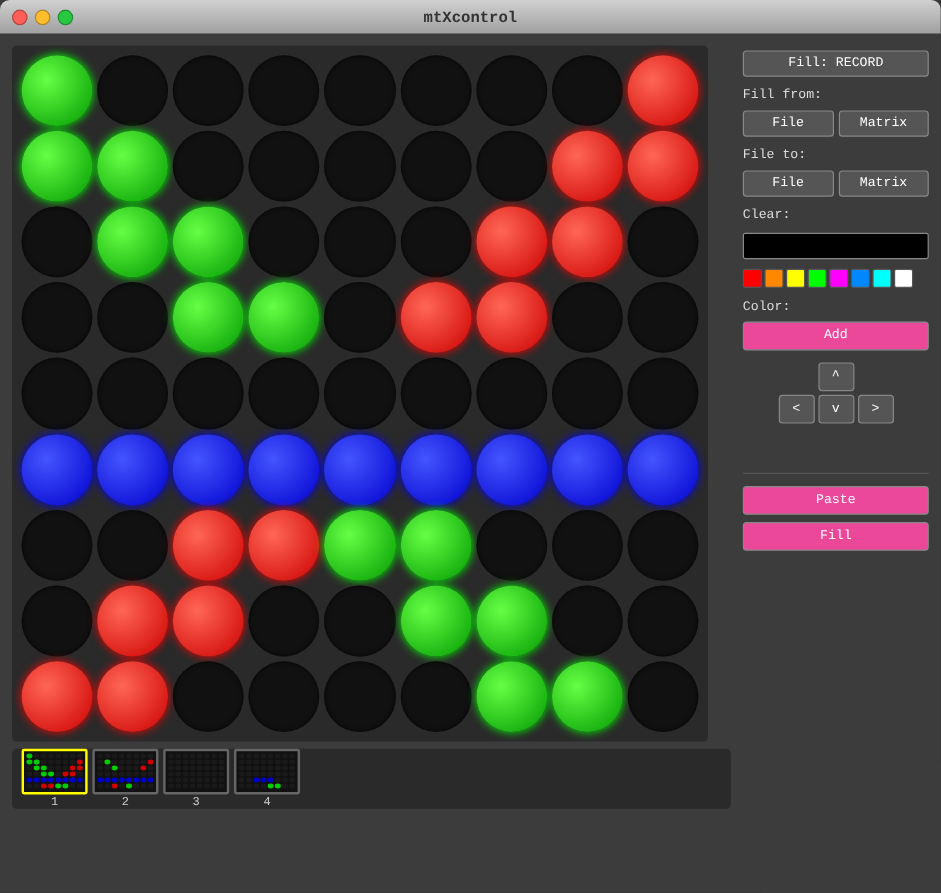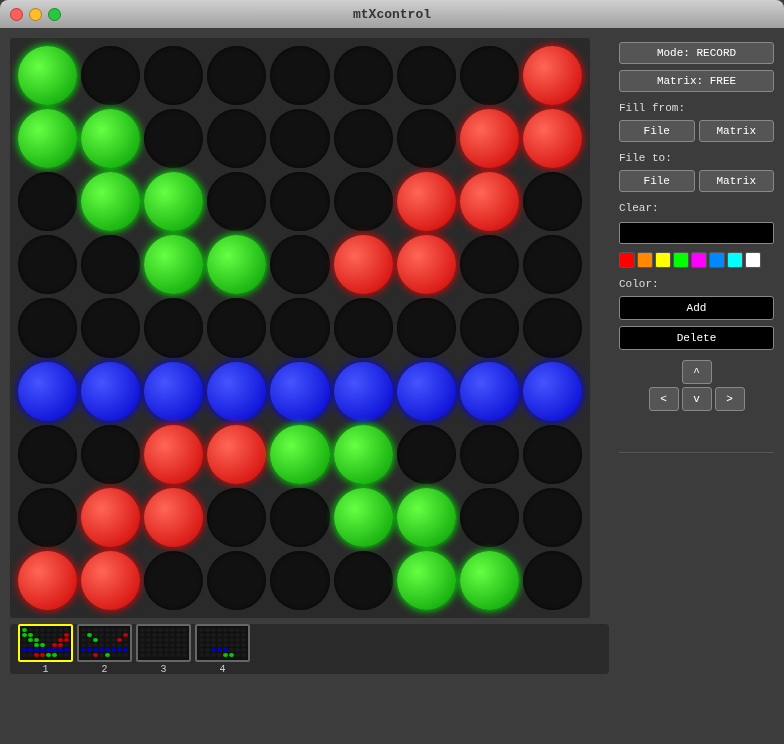--- a/index.html
+++ b/index.html
@@ -173,21 +173,21 @@
       flex-wrap: wrap;
     }
     .palette-color {
       width: 16px;
       height: 16px;
       border-radius: 2px;
       border: 1px solid #555;
       cursor: pointer;
     }
     .btn-full {
-      background: #000000;
+      background: #ec4899;
       border: 1px solid #888;
       color: #fff;
       padding: 5px;
       border-radius: 3px;
       font-family: 'Courier New', monospace;
       font-size: 11px;
       cursor: pointer;
       width: 100%;
       text-align: center;
     }
@@ -528,22 +528,21 @@
               <div class="thumb-dot" style="background: rgb(26, 26, 26);"></div>
               <div class="thumb-dot" style="background: rgb(26, 26, 26);"></div>
             </div>
             <span class="frame-label">4</span>
           </div>
         </div>
     </div>
   </div>
 
   <div class="right-panel">
-    <button class="mode-btn">Mode: RECORD</button>
-    <button class="mode-btn">Matrix: FREE</button>
+    <button class="mode-btn">Fill: RECORD</button>
 
     <span class="section-label">Fill from:</span>
     <div class="btn-row">
       <button class="btn-small">File</button>
       <button class="btn-small">Matrix</button>
     </div>
 
     <span class="section-label">File to:</span>
     <div class="btn-row">
       <button class="btn-small">File</button>
@@ -558,26 +557,27 @@
         <div class="palette-color" style="background: rgb(255, 255, 0);"></div>
         <div class="palette-color" style="background: rgb(0, 255, 0);"></div>
         <div class="palette-color" style="background: rgb(255, 0, 255);"></div>
         <div class="palette-color" style="background: rgb(0, 136, 255);"></div>
         <div class="palette-color" style="background: rgb(0, 255, 255);"></div>
         <div class="palette-color" style="background: rgb(255, 255, 255);"></div>
       </div>
 
     <span class="section-label">Color:</span>
     <button class="btn-full">Add</button>
-    <button class="btn-full">Delete</button>
 
     <div class="nav-cluster">
       <div class="nav-btn empty"></div>
       <div class="nav-btn">^</div>
       <div class="nav-btn empty"></div>
       <div class="nav-btn">&lt;</div>
       <div class="nav-btn">v</div>
       <div class="nav-btn">&gt;</div>
     </div>
 
     <hr class="divider">
+    <button class="btn-full">Paste</button>
+    <button class="btn-full">Fill</button>
   </div>
 </div>
 
 </body></html>

